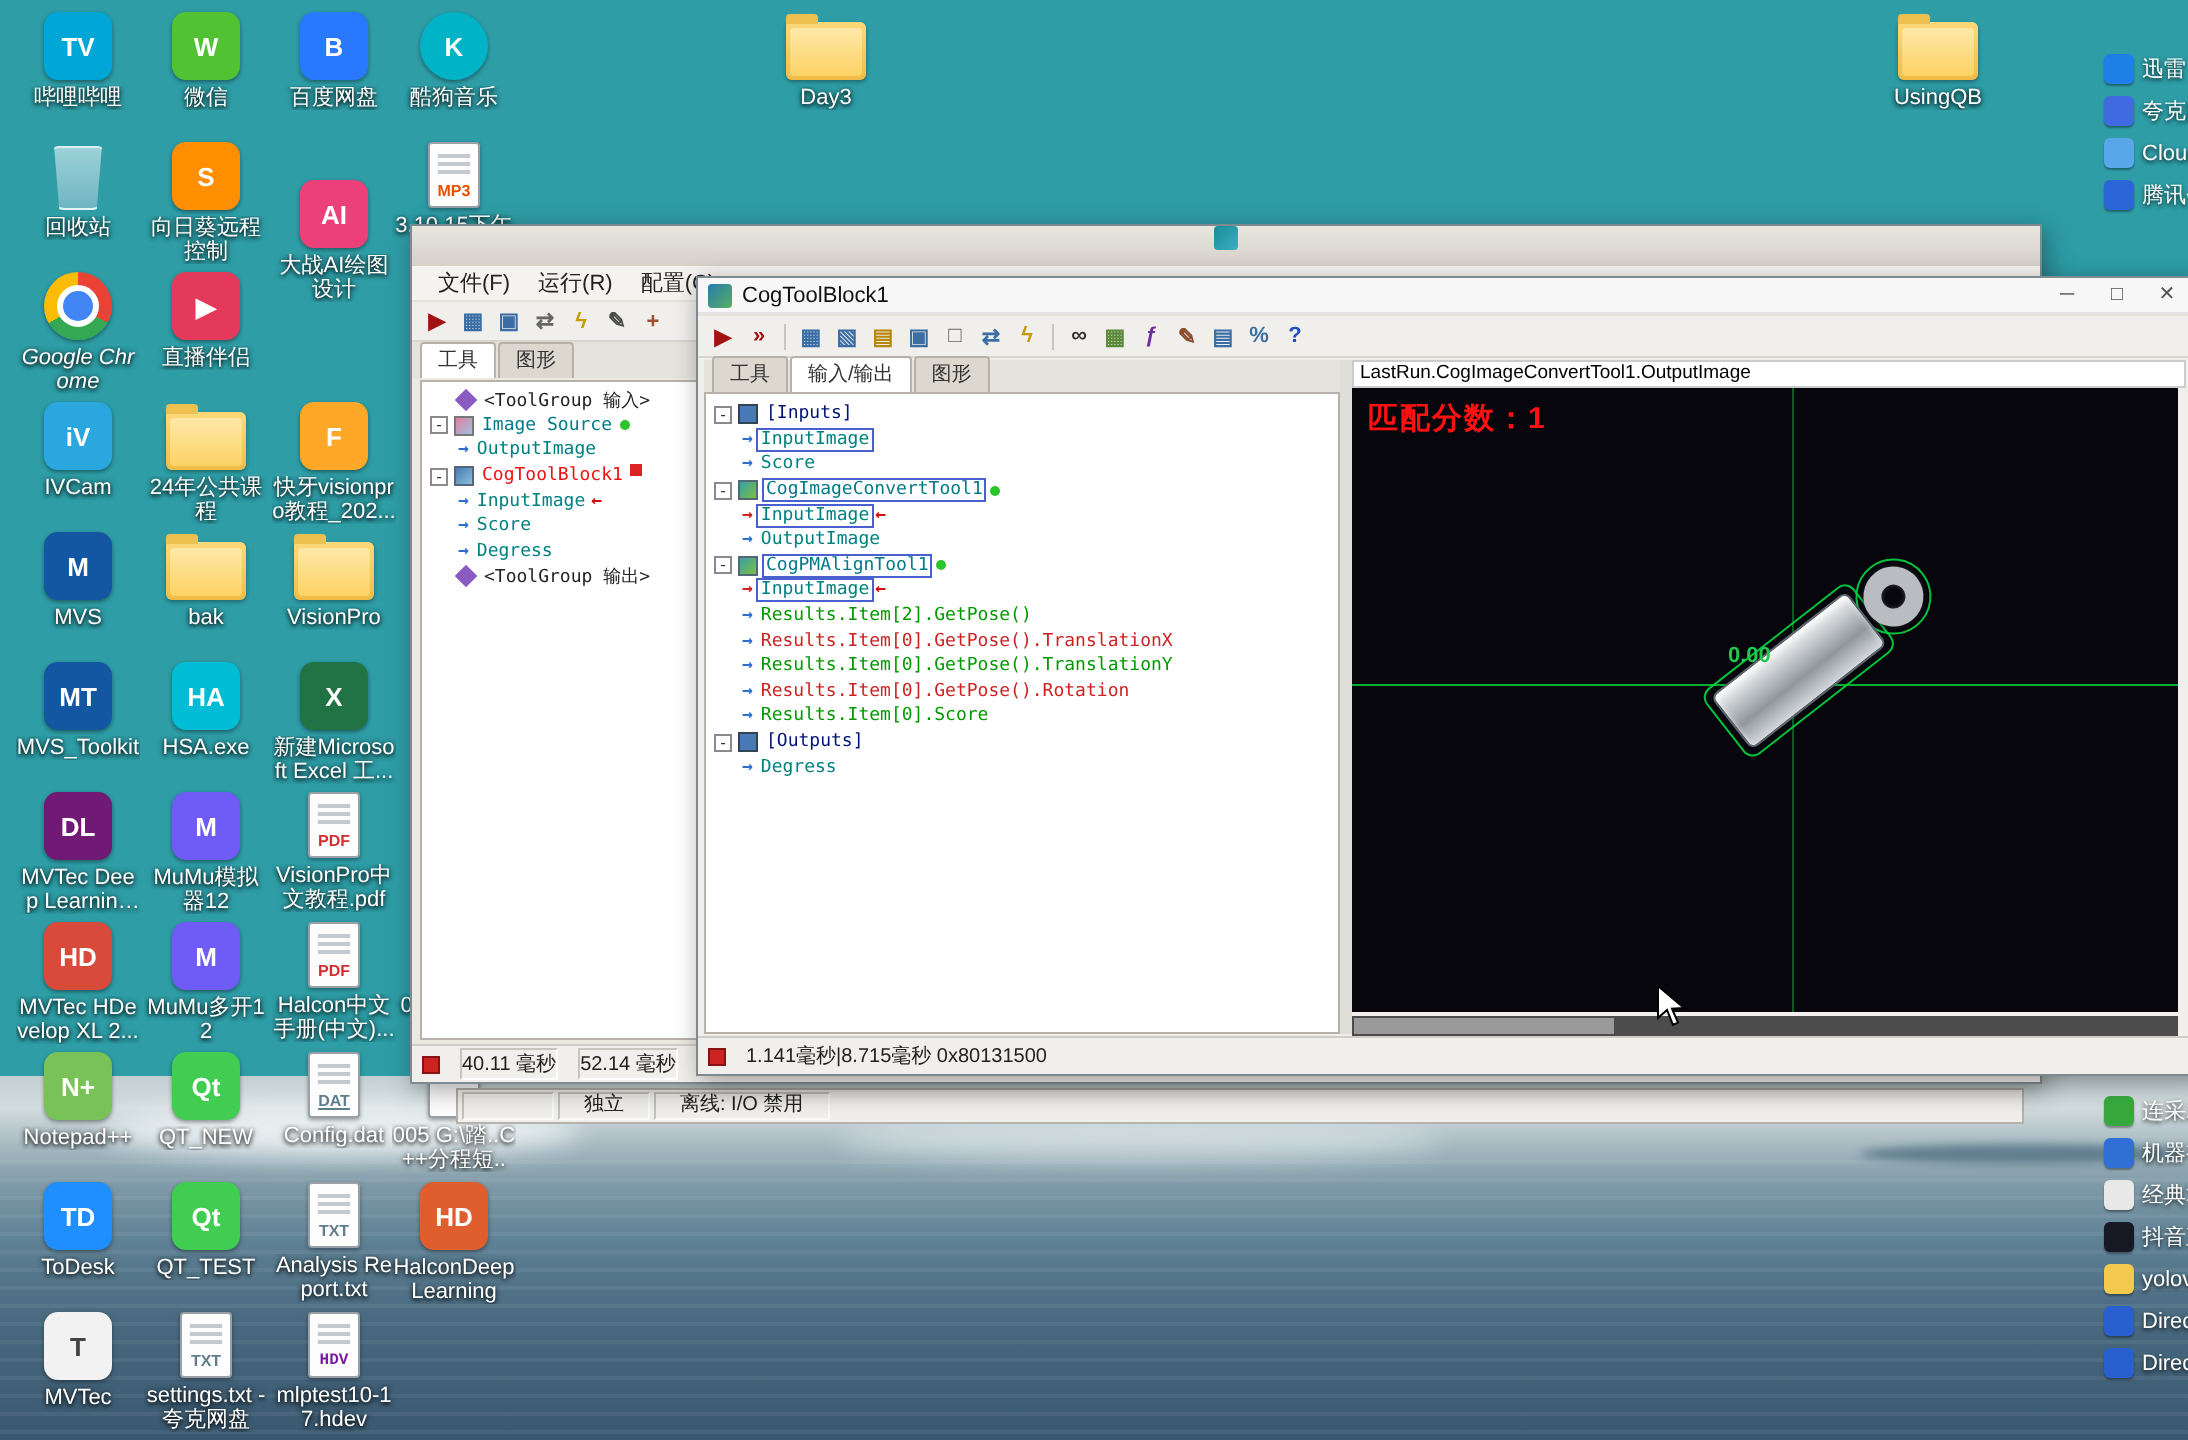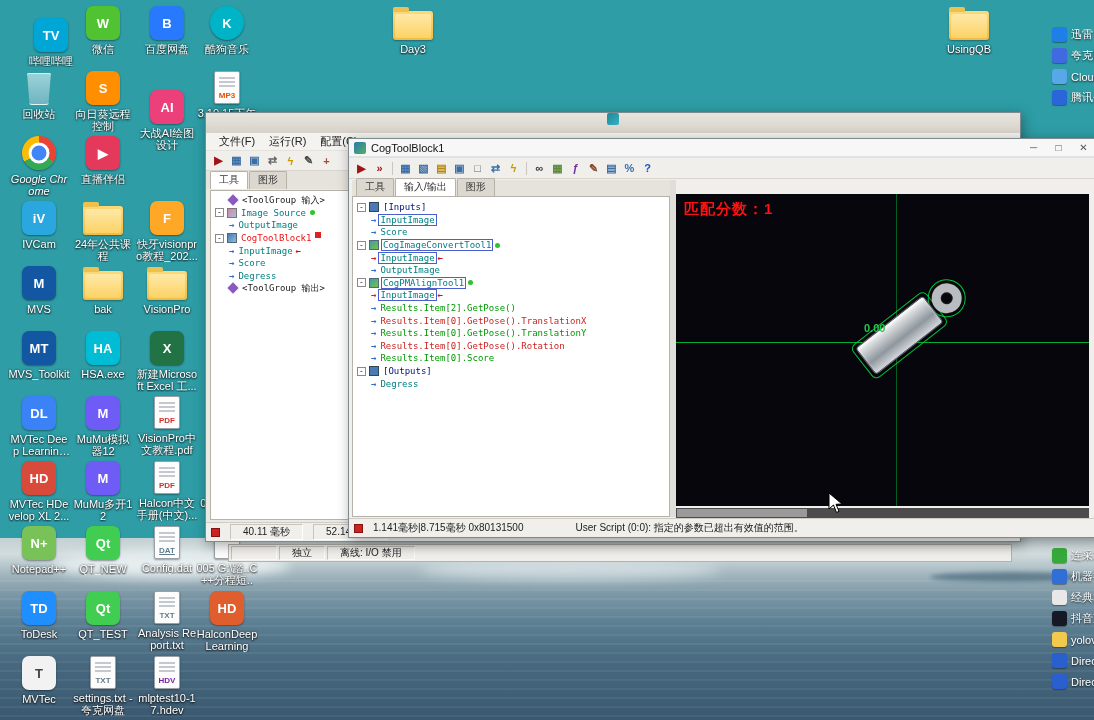--- a/index.html
+++ b/index.html
@@ -81,21 +81,21 @@
 .tarrow { font-size:9px; margin-right:3px; flex:none; font-weight:bold; }
 .tlabel { padding:0 1px; }
 .tlabel.boxed { outline:1px solid #4a5fd0; }
 .tlink { color:#cc1111; margin-left:2px; font-weight:bold; }
 .tdot { width:5px; height:5px; border-radius:50%; margin-left:3px; flex:none; }
 .tbadge { width:6px; height:6px; background:#dd2222; margin-left:3px; margin-top:-7px; flex:none; }
 
 .statusbar { position:absolute; left:0; right:0; bottom:0; height:19px; background:#f0efec; border-top:1px solid #cfccc5;
   display:flex; align-items:center; font-size:10px; color:#222; padding:0 5px; gap:10px; }
 .stat-red { width:9px; height:9px; background:#cc2222; border:1px solid #881111; flex:none; }
-.stat-cell { padding:0 12px; border:1px solid; border-color:#c8c5be #fff #fff #c8c5be; }
+.stat-cell { padding:0 0; border:1px solid; border-color:#c8c5be #fff #fff #c8c5be; }
 .stat-msg { margin-left:42px; }
 
 
 .qb { left:205px; top:112px; width:816px; height:430px; z-index:10; background:#ece9e2; }
 .qb .titlebar { height:20px; background:linear-gradient(180deg,#e8e5df,#d6d2ca); color:#6e6e6e;flex-direction:column; }
 .qb .treepanel { position:absolute; left:4px; top:77px; right:6px; bottom:21px; }
 
 
 .tb { left:348px; top:138px; width:754px; height:400px; z-index:20; background:#f0efec; }
 .tb .titlebar { height:18px; background:#f7f7f7; color:#111; border-bottom:1px solid #e2e2e2; }
@@ -137,21 +137,21 @@
 <body>
 
 <div class="sea">
   <div class="streaks"></div>
   <div class="cloud" style="left:50px;top:14px;width:240px;height:26px;"></div>
   <div class="cloud" style="left:420px;top:22px;width:300px;height:20px;opacity:.6;"></div>
   <div class="land" style="left:930px;top:34px;width:164px;height:10px;"></div>
 </div>
 
 <div id="desktop-icons">
-    <div class="dicon" style="left: 20px; top: 6px; margin-top: 12px;">
+    <div class="dicon" style="left: 8px; top: 6px;">
       <div class="ic ic-app" style="background: rgb(0, 166, 214);">TV</div>
       <div class="lbl">哔哩哔哩</div>
     </div>
     <div class="dicon" style="left: 8px; top: 71px; font-family: Liberation Serif, serif;">
       <div class="ic ic-bin"></div>
       <div class="lbl">回收站</div>
     </div>
     <div class="dicon" style="left: 8px; top: 136px; font-style: italic;">
       <div class="ic ic-chrome"></div>
       <div class="lbl">Google Chrome</div>
@@ -162,21 +162,21 @@
     </div>
     <div class="dicon" style="left: 8px; top: 266px;">
       <div class="ic ic-app" style="background: rgb(19, 86, 162);">M</div>
       <div class="lbl">MVS</div>
     </div>
     <div class="dicon" style="left: 8px; top: 331px;">
       <div class="ic ic-app" style="background: rgb(19, 86, 162);">MT</div>
       <div class="lbl">MVS_Toolkit</div>
     </div>
     <div class="dicon" style="left: 8px; top: 396px;">
-      <div class="ic ic-app" style="background: #3b82f6;">DL</div>
+      <div class="ic ic-app" style="background: #701a75;">DL</div>
       <div class="lbl">MVTec Deep Learning T...</div>
     </div>
     <div class="dicon" style="left: 8px; top: 461px;">
       <div class="ic ic-app" style="background: rgb(216, 74, 58);">HD</div>
       <div class="lbl">MVTec HDevelop XL 2...</div>
     </div>
     <div class="dicon" style="left: 8px; top: 526px;">
       <div class="ic ic-app" style="background: rgb(121, 194, 87);">N+</div>
       <div class="lbl">Notepad++</div>
     </div>
@@ -273,21 +273,21 @@
       <div class="lbl">Config.dat</div>
     </div>
     <div class="dicon" style="left: 136px; top: 591px;">
       <div class="ic ic-doc">
         <div class="mark" style="color: rgb(96, 125, 139);">TXT</div>
       </div>
       <div class="lbl">Analysis Report.txt</div>
     </div>
     <div class="dicon" style="left: 136px; top: 656px;">
       <div class="ic ic-doc">
-        <div class="mark" style="color: rgb(123, 31, 162);">HDV</div>
+        <div class="mark" style="color: rgb(123, 31, 162); font-family: Liberation Mono, monospace;">HDV</div>
       </div>
       <div class="lbl">mlptest10-17.hdev</div>
     </div>
     <div class="dicon" style="left: 196px; top: 6px;">
       <div class="ic ic-app" style="background: rgb(0, 179, 198); border-radius: 50%;">K</div>
       <div class="lbl">酷狗音乐</div>
     </div>
     <div class="dicon" style="left: 196px; top: 71px;">
       <div class="ic ic-doc">
         <div class="mark" style="color: rgb(230, 81, 0);">MP3</div>
@@ -559,20 +559,21 @@
             <span class="tarrow" style="color: rgb(47, 111, 208);">→</span>
             <span class="tlabel" style="color: rgb(0, 128, 128);">Degress</span>
           </div>
         </div>
     </div>
   </div>
 
   <div class="splitter"></div>
 
   <div class="tb-right">
+    <div class="displabel">LastRun.CogImageConvertTool1.OutputImage</div>
     <div class="imgarea">
       <div class="hline"></div>
       <div class="vline"></div>
       <div class="usb">
         <div class="usb-rot">
           <div class="usb-outline"></div>
           <div class="usb-ring-outline"></div>
           <div class="usb-body"></div>
           <div class="usb-ring"></div>
         </div>
@@ -581,19 +582,18 @@
       <div class="scoretext">0.00</div>
     </div>
     <div class="hscroll">
       <div class="thumb"></div>
     </div>
   </div>
 
   <div class="statusbar">
     <span class="stat-red"></span>
     <span>1.141毫秒|8.715毫秒 0x80131500</span>
-    <span class="stat-msg">User Script (0:0): 指定的参数已超出有效值的范围。</span>
   </div>
 </div>
 
 <svg class="cursor" width="17" height="24" viewBox="0 0 17 24">
   <polygon points="1,1 1,17 5.5,13 8.5,20.5 11,19.3 8,12.3 14,12" fill="#fff" stroke="#000" stroke-width="1"></polygon>
 </svg>
 
 </body></html>

